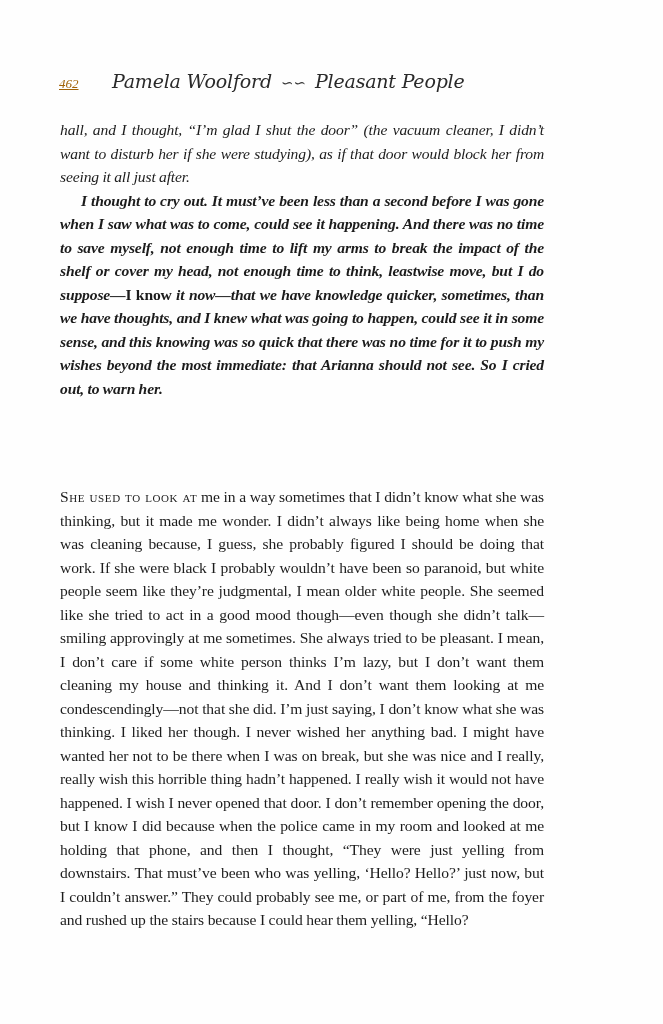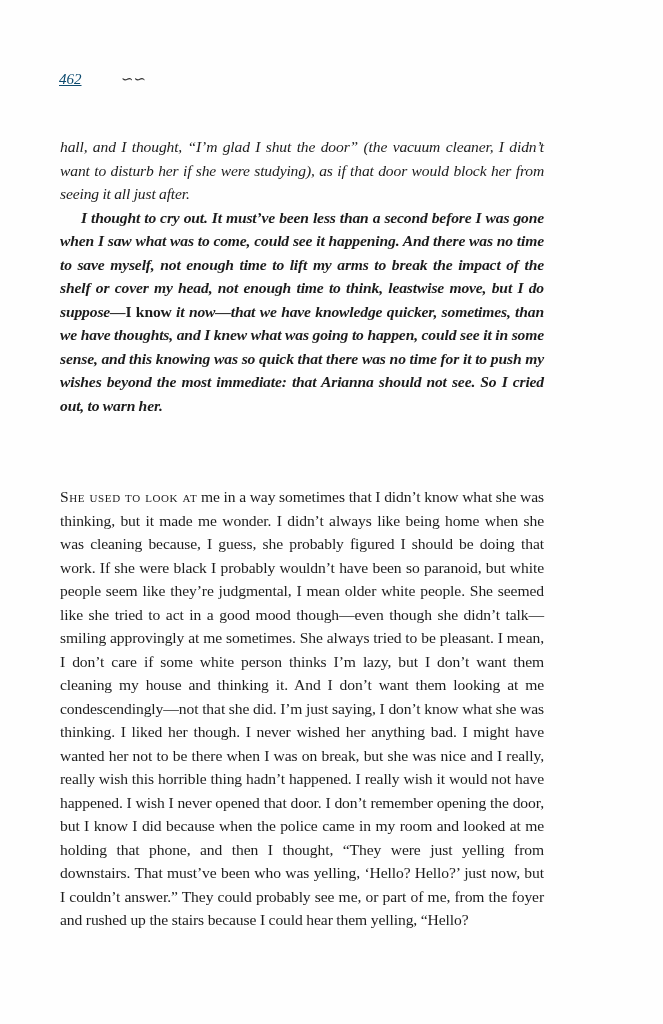--- a/index.html
+++ b/index.html
@@ -19,22 +19,22 @@
       position: absolute;
       top: 70px;
       left: 59px;
       height: 28px;
       display: flex;
       align-items: baseline;
       white-space: nowrap;
     }
     .folio {
       font-style: italic;
-      font-size: 15px;
-      color: #0c4a6e;
+      font-size: 13px;
+      color: #a16207;
       width: 53px;
       text-decoration: underline;
     }
     .head-title {
       font-family: "DejaVu Serif", "Liberation Serif", serif;
       font-style: italic;
       font-size: 19px;
       letter-spacing: -0.2px;
       color: #2a2a2a;
     }
@@ -48,21 +48,21 @@
       position: absolute;
       left: 60px;
       width: 484px;
       font-size: 15.6px;
       line-height: 23.5px;
       text-align: justify;
       text-align-last: auto;
       hyphens: manual;
     }
     .italic-block {
-      top: 135px;
+      top: 118px;
       font-style: italic;
       letter-spacing: -0.15px;
       word-spacing: -0.3px;
     }
     .roman-block {
       top: 485px;
       letter-spacing: -0.1px;
       word-spacing: -0.2px;
     }
     .text-block p {
@@ -79,21 +79,23 @@
     }
     .upright {
       font-style: normal;
     }
   </style>
 </head>
 <body>
 
 <header class="running-head">
   <span class="folio">462</span>
+  <span class="head-title">Pamela Woolford</span>
   <span class="head-ornament">∽∽</span>
+  <span class="head-title">Pleasant People</span>
 </header>
 
 <section class="text-block italic-block">
   <p>hall, and I thought, “I’m glad I shut the door” (the vacuum cleaner, I didn’t want to disturb her if she were studying), as if that door would block her from seeing it all just after.</p>
   <p class="indent"><span>I thought to cry out. It must’ve been less than a second before I was gone when I saw what was to come, could see it happening. And there was no time to save myself, not enough time to lift my arms to break the impact of the shelf or cover my head, not enough time to think, leastwise move, but I do suppose—</span><span class="upright">I know</span><span> it now—that we have knowledge quicker, sometimes, than we have thoughts, and I knew what was going to happen, could see it in some sense, and this knowing was so quick that there was no time for it to push my wishes beyond the most immediate: that Arianna should not see. So I cried out, to warn her.</span></p>
 </section>
 
 <section class="text-block roman-block">
   <p><span class="smallcaps">She used to look at</span><span> me in a way sometimes that I didn’t know what she was thinking, but it made me wonder. I didn’t always like being home when she was cleaning because, I guess, she probably figured I should be doing that work. If she were black I probably wouldn’t have been so paranoid, but white people seem like they’re judgmental, I mean older white people. She seemed like she tried to act in a good mood though—even though she didn’t talk—smiling approvingly at me sometimes. She always tried to be pleasant. I mean, I don’t care if some white person thinks I’m lazy, but I don’t want them cleaning my house and thinking it. And I don’t want them looking at me condescendingly—not that she did. I’m just saying, I don’t know what she was thinking. I liked her though. I never wished her anything bad. I might have wanted her not to be there when I was on break, but she was nice and I really, really wish this horrible thing hadn’t happened. I really wish it would not have happened. I wish I never opened that door. I don’t remember open­ing the door, but I know I did because when the police came in my room and looked at me holding that phone, and then I thought, “They were just yell­ing from downstairs. That must’ve been who was yelling, ‘Hello? Hello?’ just now, but I couldn’t answer.” They could probably see me, or part of me, from the foyer and rushed up the stairs because I could hear them yelling, “Hello?</span></p>
 </section>

